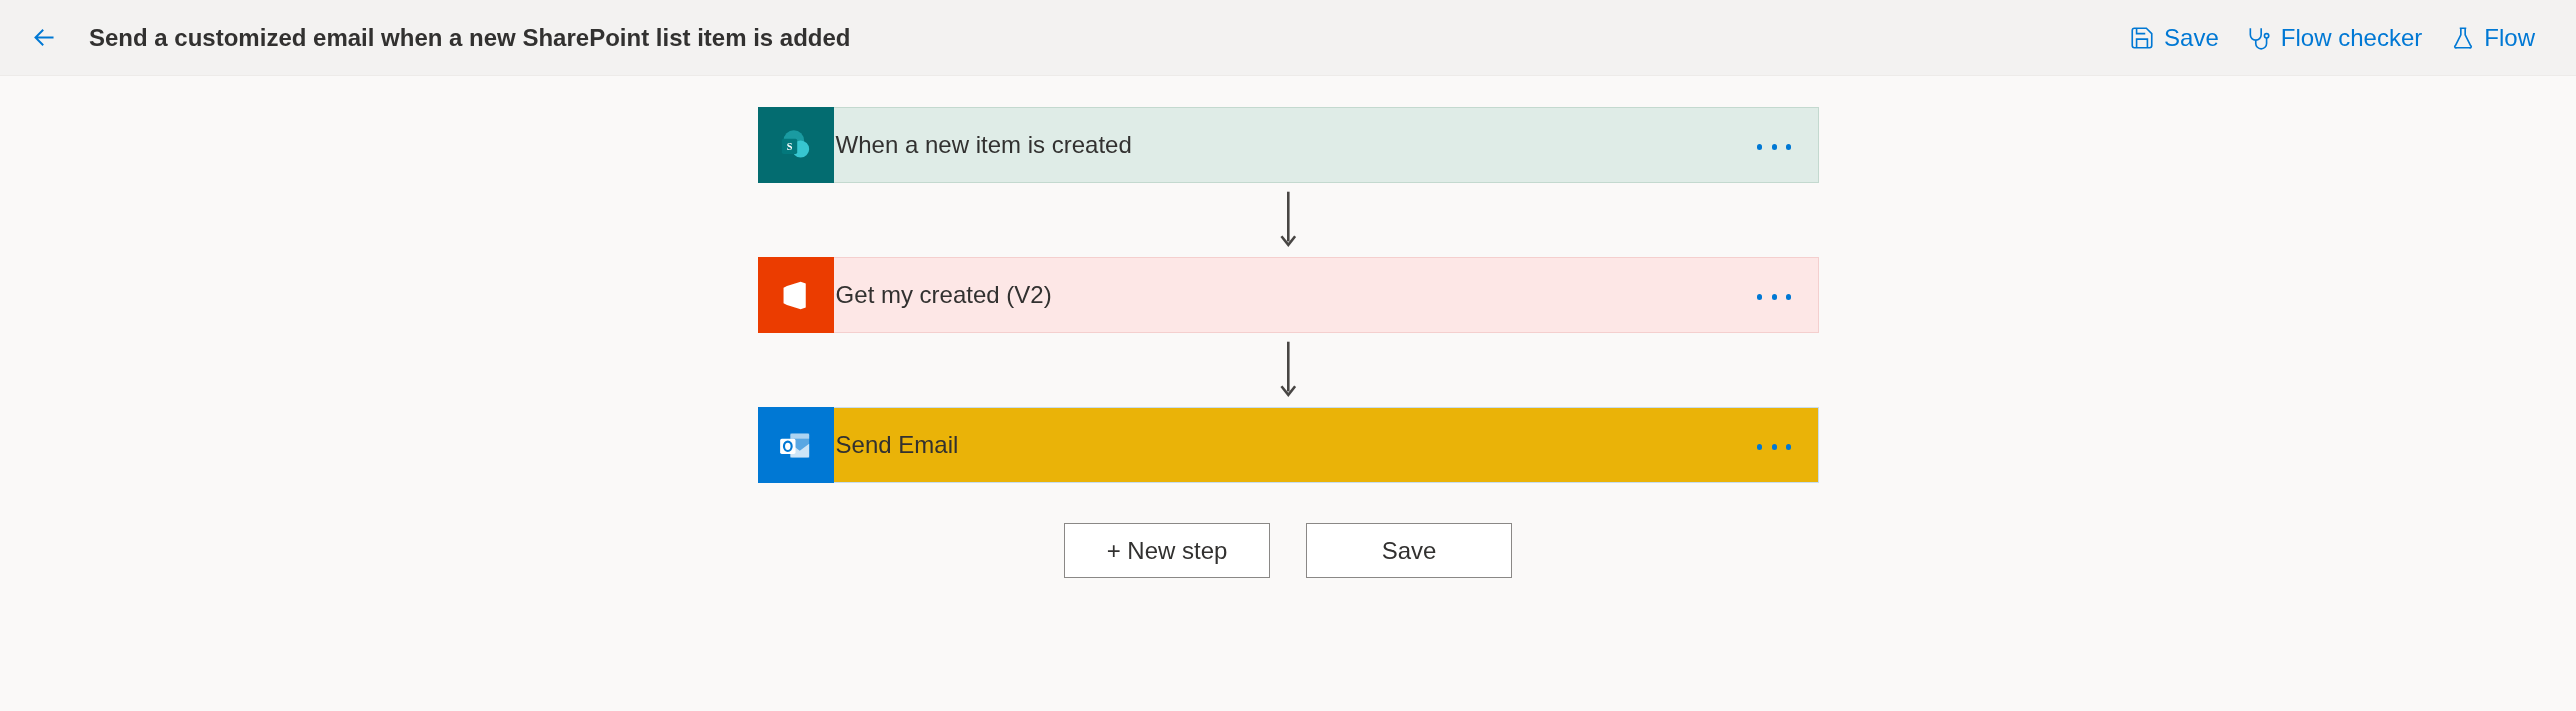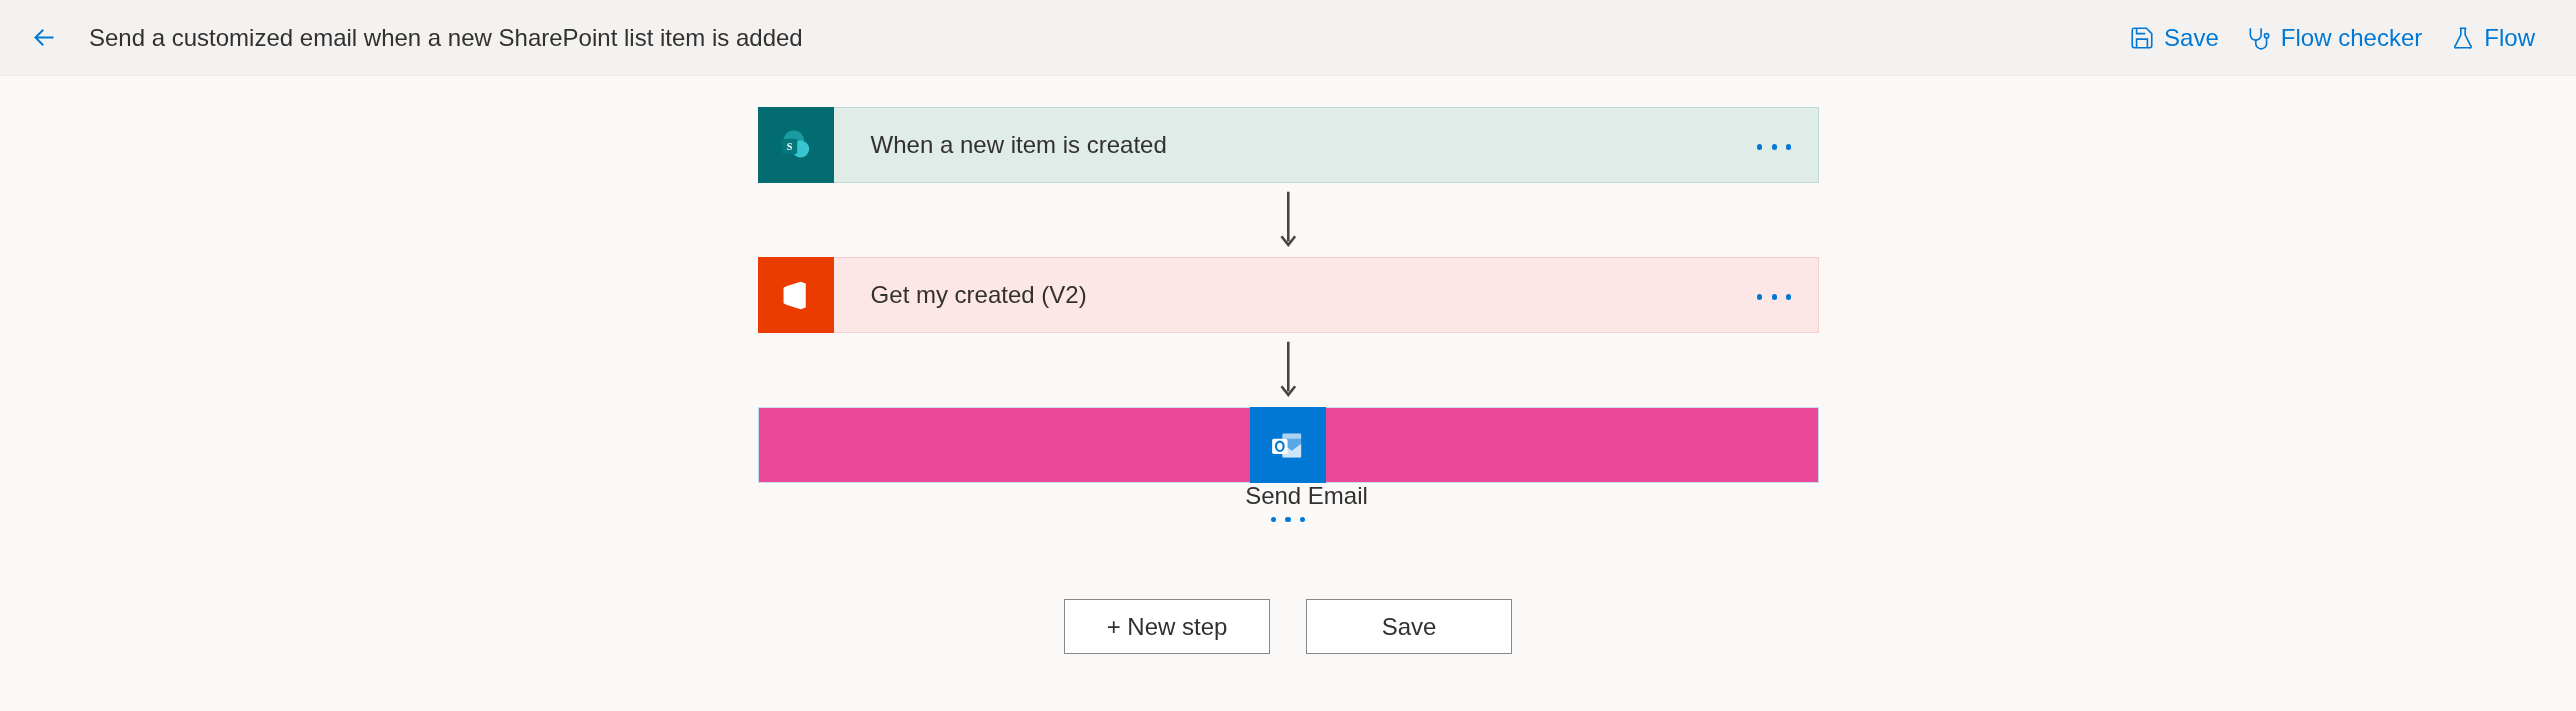--- a/index.html
+++ b/index.html
@@ -28,21 +28,21 @@
       justify-content: center;
       width: 41px;
       height: 41px;
       color: #0078d4;
       cursor: pointer;
       margin-right: 24px;
     }
     .flow-title {
       font-size: 24px;
       color: #323130;
-      font-weight: 400;
+      font-weight: 700;
       flex: 1;
     }
     .header-actions {
       display: flex;
       align-items: center;
       gap: 27.5px;
       margin-right: 17px;
     }
     .header-action {
       display: flex;
@@ -69,41 +69,40 @@
     }
     .step-sharepoint {
       background: #dfece7;
       border-color: #c3d9cf;
     }
     .step-office {
       background: #fde7e6;
       border-color: #f4cfce;
     }
     .step-outlook {
-      background: #ec4899;
+      background: #eab308;
       border-color: #c7ddf0;
-      flex-direction: column;
     }
     .step-icon {
       width: 76px;
       height: 76px;
       display: flex;
       align-items: center;
       justify-content: center;
       flex-shrink: 0;
       margin: -0.9px 0 -0.9px -0.9px;
     }
     .step-icon-sharepoint { background: #036c70; }
     .step-icon-office { background: #eb3c00; }
     .step-icon-outlook { background: #0078d4; }
     .step-label {
       flex: 1;
       font-size: 24px;
       color: #323130;
-      padding-left: 37px;
+      padding-left: 2px;
     }
     .step-menu {
       padding: 0 24px;
       cursor: pointer;
     }
     .ellipsis-dot {
       display: inline-block;
       width: 5.2px;
       height: 5.2px;
       border-radius: 50%;
@@ -112,21 +111,21 @@
     }
     .arrow-connector {
       height: 74px;
       display: flex;
       align-items: center;
       justify-content: center;
     }
     .footer-actions {
       display: flex;
       gap: 36px;
-      margin-top: 116px;
+      margin-top: 40px;
     }
     .footer-btn {
       height: 55px;
       min-width: 206px;
       padding: 0 26px;
       background: #ffffff;
       border: 0.9px solid #8a8886;
       color: #323130;
       font-size: 24px;
       font-family: inherit;

